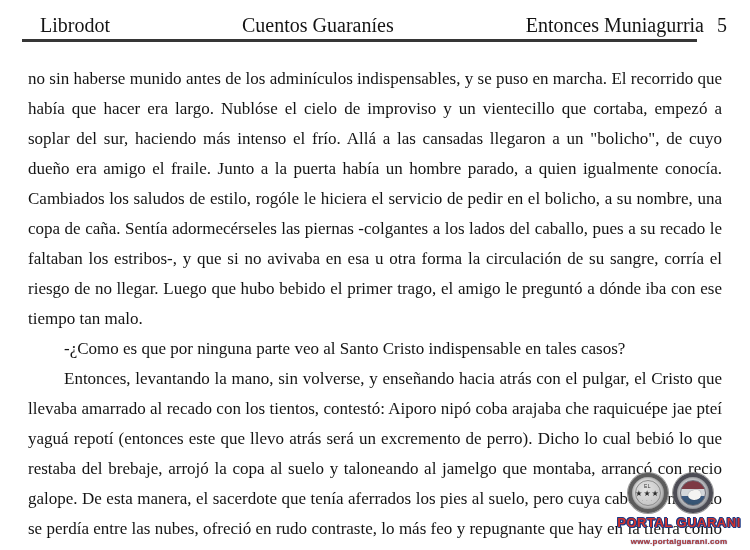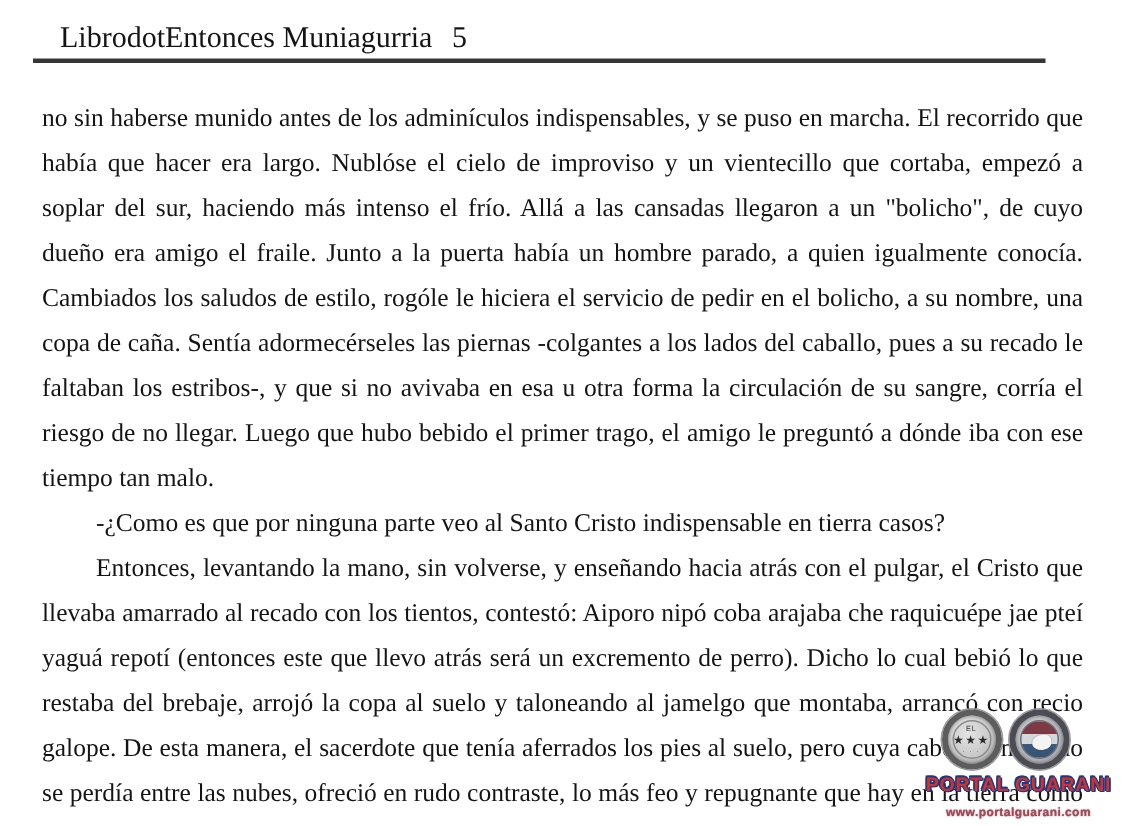--- a/index.html
+++ b/index.html
@@ -123,28 +123,29 @@
     margin-top: 7px;
   }
 </style>
 </head>
 <body>
 
 <div class="page">
 
   <div class="header">
     <span class="h-left">Librodot</span>
+    <span class="h-center">Cuentos Guaraníes</span>
     <span class="h-right">Entonces Muniagurria</span>
     <span class="h-page">5</span>
   </div>
   <div class="header-rule"></div>
 
   <div class="body-text">
     <p>no sin haberse munido antes de los adminículos indispensables, y se puso en marcha. El recorrido que había que hacer era largo. Nublóse el cielo de improviso y un vientecillo que cortaba, empezó a soplar del sur, haciendo más intenso el frío. Allá a las cansadas llegaron a un "bolicho", de cuyo dueño era amigo el fraile. Junto a la puerta había un hombre parado, a quien igualmente conocía. Cambiados los saludos de estilo, rogóle le hiciera el servicio de pedir en el bolicho, a su nombre, una copa de caña. Sentía adormecérseles las piernas -colgantes a los lados del caballo, pues a su recado le faltaban los estribos-, y que si no avivaba en esa u otra forma la circulación de su sangre, corría el riesgo de no llegar. Luego que hubo bebido el primer trago, el amigo le preguntó a dónde iba con ese tiempo tan malo.</p>
-    <p class="indent">-¿Como es que por ninguna parte veo al Santo Cristo indispensable en tierra casos?</p>
+    <p class="indent">-¿Como es que por ninguna parte veo al Santo Cristo indispensable en tales casos?</p>
     <p class="indent">Entonces, levantando la mano, sin volverse, y enseñando hacia atrás con el pulgar, el Cristo que llevaba amarrado al recado con los tientos, contestó: Aiporo nipó coba arajaba che raquicuépe jae pteí yaguá repotí (entonces este que llevo atrás será un excremento de perro). Dicho lo cual bebió lo que restaba del brebaje, arrojó la copa al suelo y taloneando al jamelgo que montaba, arrancó con recio galope. De esta manera, el sacerdote que tenía aferrados los pies al suelo, pero cuya cabeza a menudo se perdía entre las nubes, ofreció en rudo contraste, lo más feo y repugnante que hay en la tierra como es el vicio de beber, con lo más bello y grande que nos ha otorgado el cielo: el amor al prójimo.</p>
   </div>
 
   <div class="logo">
     <div class="seals">
       <div class="seal seal-left">
         <div class="seal-inner">
           <span class="seal-el">EL</span>
           <span class="seal-stars">★★★</span>
           <span class="seal-dots">· · ·</span>

